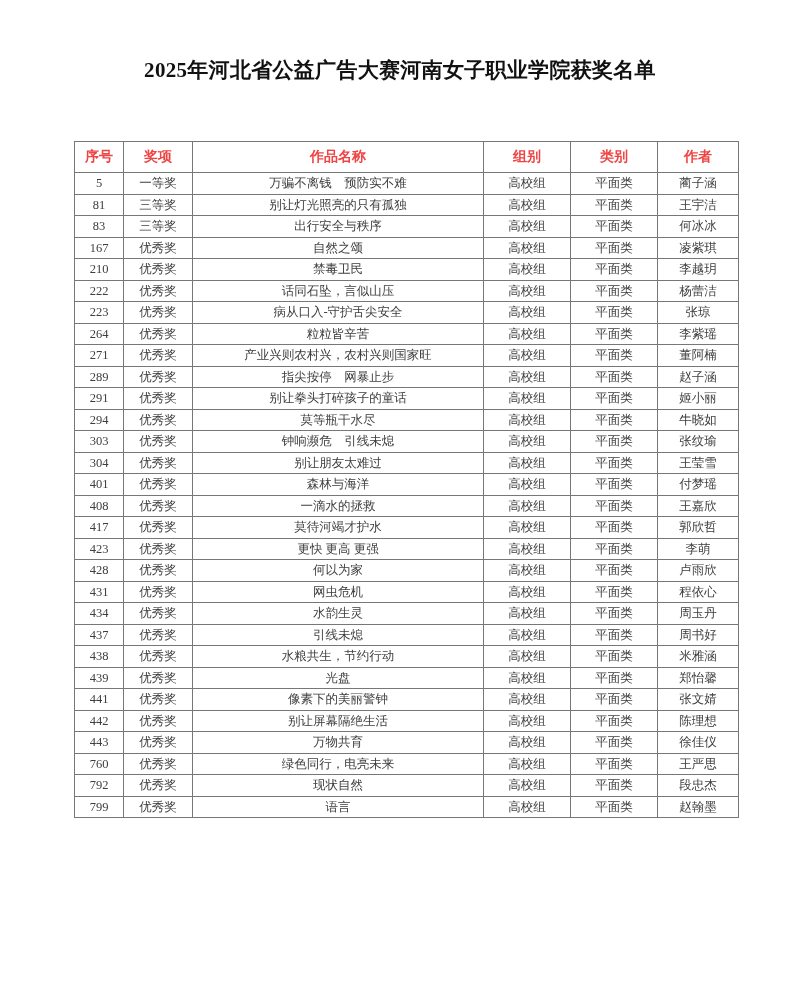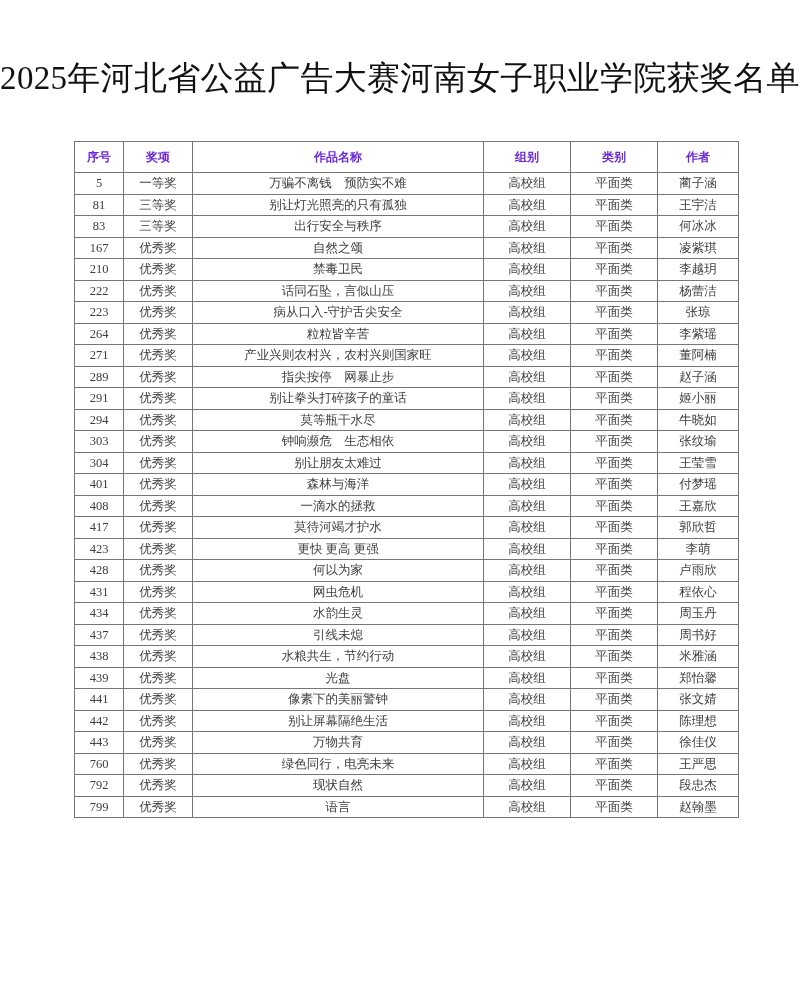--- a/index.html
+++ b/index.html
@@ -17,22 +17,22 @@
     font-family: "Liberation Serif", "DejaVu Serif", serif;
     overflow: hidden;
   }
   .title {
     position: absolute;
     top: 56px;
     left: 0;
     width: 100%;
     margin: 0;
     text-align: center;
-    font-size: 33px;
-    font-weight: normal;
+    font-size: 21px;
+    font-weight: bold;
     color: var(--title-color);
     letter-spacing: 0.3px;
     white-space: nowrap;
   }
   table.awards {
     position: absolute;
     left: 74px;
     top: 141px;
     width: 664px;
     border-collapse: collapse;
@@ -48,23 +48,23 @@
     border: 1px solid var(--border-color);
     text-align: center;
     vertical-align: middle;
     padding: 0;
     overflow: hidden;
     white-space: nowrap;
     color: var(--body-text);
   }
   table.awards th {
     height: 30px;
-    font-size: 12px;
+    font-size: 14px;
     font-weight: bold;
-    color: #6d28d9;
+    color: #ef4444;
   }
   table.awards td {
     height: 20.5px;
     font-size: 12.5px;
     line-height: 20.5px;
   }
 </style>
 </head>
 <body>
 
@@ -183,21 +183,21 @@
           <td>294</td>
           <td>优秀奖</td>
           <td>莫等瓶干水尽</td>
           <td>高校组</td>
           <td>平面类</td>
           <td>牛晓如</td>
         </tr>
         <tr>
           <td>303</td>
           <td>优秀奖</td>
-          <td>钟响濒危　生态相依</td>
+          <td>钟响濒危　引线未熄</td>
           <td>高校组</td>
           <td>平面类</td>
           <td>张纹瑜</td>
         </tr>
         <tr>
           <td>304</td>
           <td>优秀奖</td>
           <td>别让朋友太难过</td>
           <td>高校组</td>
           <td>平面类</td>

